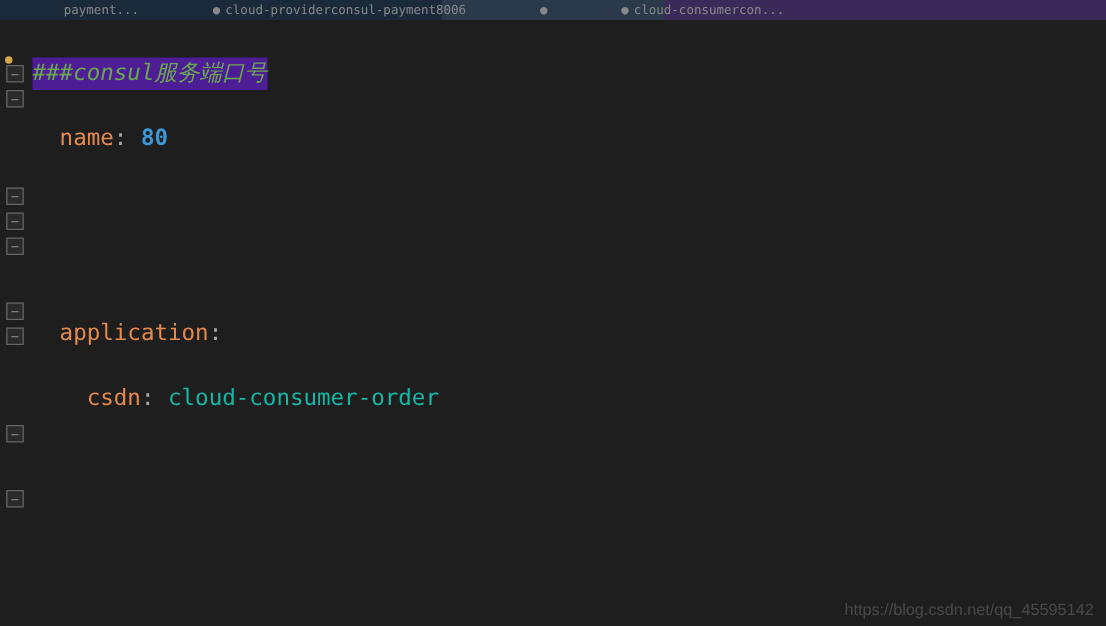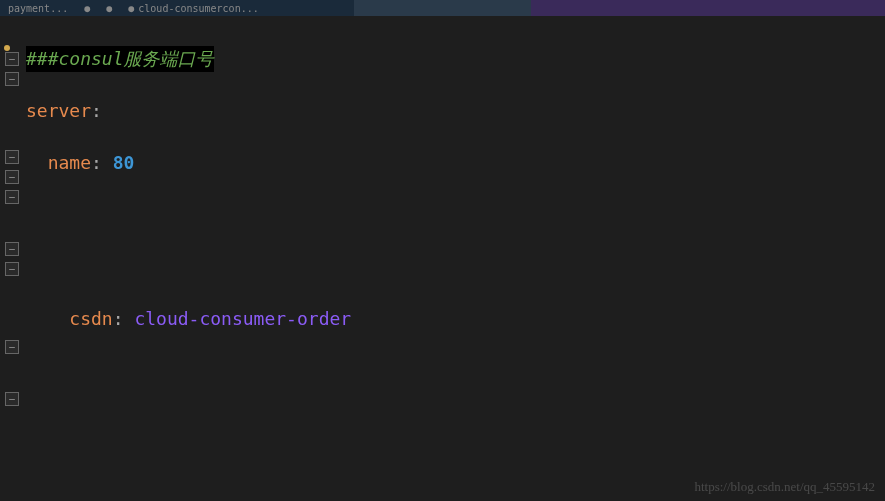--- a/index.html
+++ b/index.html
@@ -15,21 +15,21 @@
     }
     .tabs {
       height: 16px;
       background: linear-gradient(to right, #1a2a3a 0%, #1a2a3a 40%, #2a3a4a 40%, #2a3a4a 60%, #3a2a5a 60%);
       display: flex;
       overflow: hidden;
       font-size: 10px;
       color: #888;
       white-space: nowrap;
     }
-    .tab { padding: 0 8px; display: flex; align-items: center; gap: 4px; }
+    .tab { padding: 0 8px; display: flex; align-items: center; gap: 4px; margin-left: 43px; }
     .editor {
       display: flex;
       padding-top: 4px;
     }
     .gutter {
       width: 24px;
       flex-shrink: 0;
     }
     .fold-marker {
       width: 14px;
@@ -45,33 +45,33 @@
       background: #2a2a2a;
     }
     .fold-spacer { height: 26px; }
     .code {
       flex: 1;
       line-height: 26px;
       white-space: pre;
       padding-left: 2px;
     }
     .line { height: 26px; }
-    .comment-bg { background: #000000; display: inline-block; }
+    .comment-bg { background: #4c1d95; display: inline-block; }
     .comment { color: #6aa850; font-style: italic; }
     .key { color: #e78a4e; }
     .colon { color: #a8a8a8; }
     .number { color: #3d96d6; font-weight: bold; margin-top: 12px; }
-    .string { color: #8b5cf6; text-align: right; }
+    .string { color: #14b8a6; text-align: right; }
     .watermark {
       position: absolute;
       bottom: 6px;
       right: 10px;
       color: rgba(200,200,200,0.25);
       font-size: 13px;
-      font-family: Liberation Serif, serif;
+      font-family: Liberation Sans, sans-serif;
       padding-left: 40px;
     }
     .caret-dot {
       position: absolute;
       left: 4px;
       top: 45px;
       width: 6px;
       height: 6px;
       background: #d4a94e;
       border-radius: 50%;
@@ -79,20 +79,21 @@
   </style>
 </head>
 <body>
 
 <div class="tabs">
   <div class="tab">
       <span>payment...</span>
     </div>
   <div class="tab">
       <span>●</span>
+      <span>cloud-providerconsul-payment8006</span>
     </div>
   <div class="tab">
       <span>●</span>
     </div>
   <div class="tab">
       <span>●</span>
       <span>cloud-consumercon...</span>
     </div>
 </div>
 
@@ -113,24 +114,24 @@
     <div class="fold-marker">−</div>
     <div class="fold-spacer"></div>
     <div class="fold-spacer"></div>
     <div class="fold-marker">−</div>
     <div class="fold-spacer"></div>
     <div class="fold-marker">−</div>
   </div>
 
   <div class="code">
 <div class="line"><span class="comment-bg"><span class="comment"><span>###</span><span>consul</span><span>服务端口号</span></span></span></div>
-<div class="line"><span class="key">server</span><span class="colon">:</span></div>
 <div class="line">  <span class="key">name</span><span class="colon">:</span> <span class="number">80</span></div>
 <div class="line"></div>
 <div class="line"></div>
+<div class="line">  <span class="key">application</span><span class="colon">:</span></div>
 <div class="line">    <span class="key">csdn</span><span class="colon">:</span> <span class="string">cloud-consumer-order</span></div>
 
 
 
 
 
 
 
   </div>
 </div>

